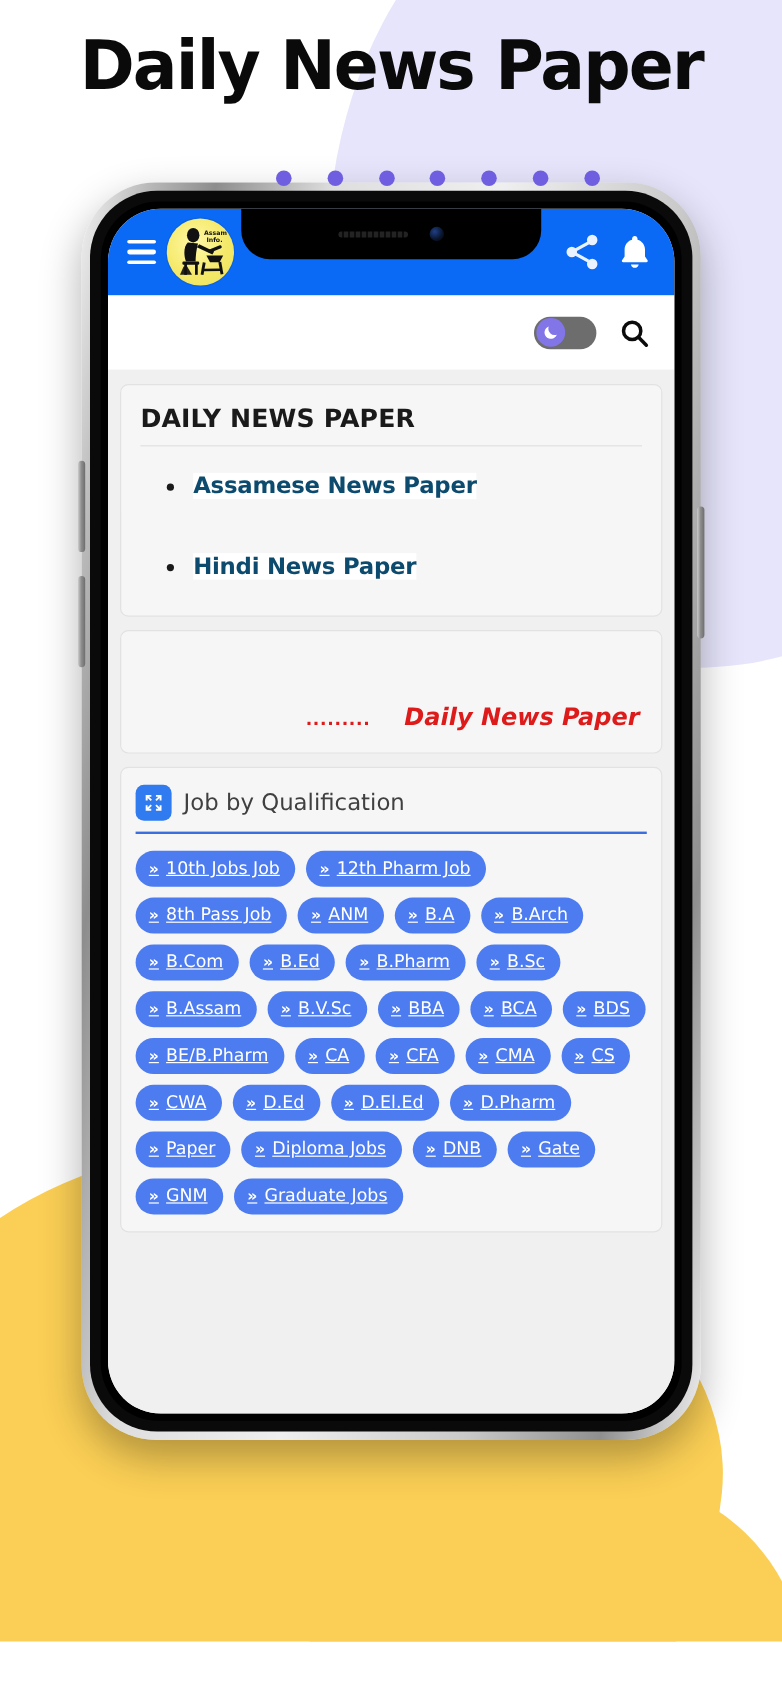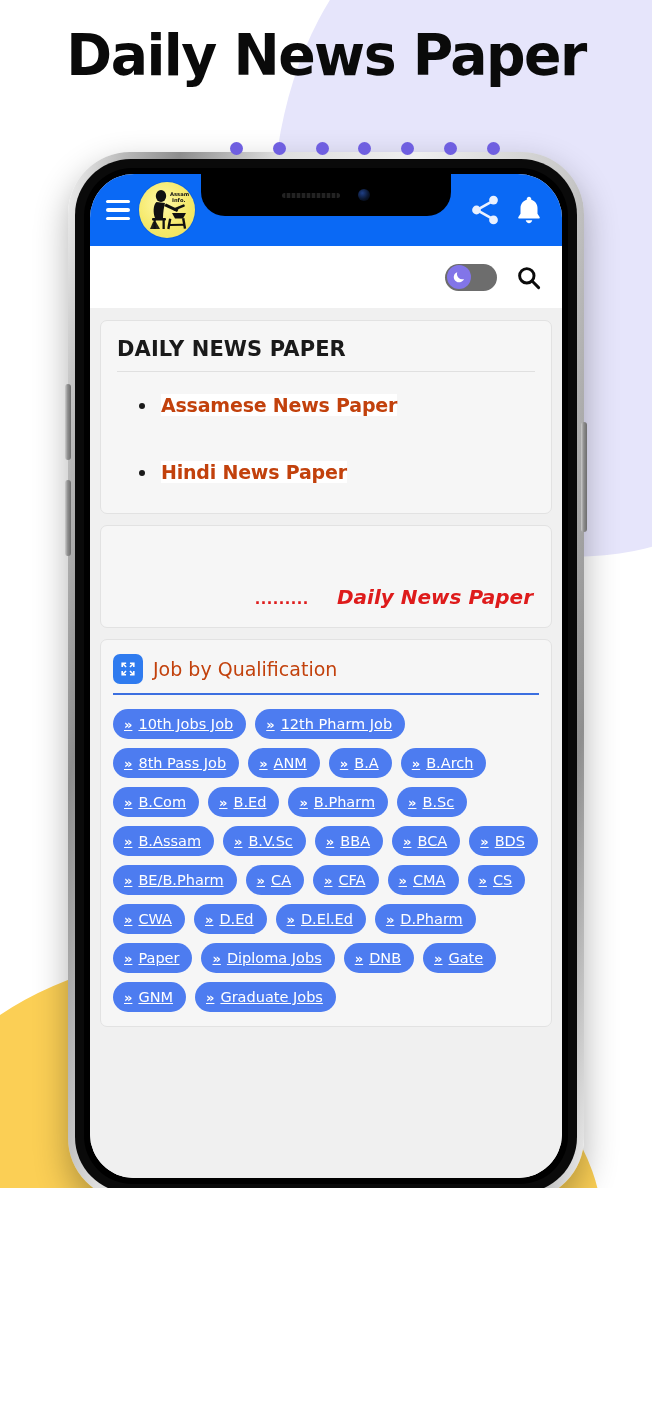--- a/index.html
+++ b/index.html
@@ -8,21 +8,21 @@
     width: 652px;
     height: 1412px;
     overflow: hidden;
     background: #ffffff;
     font-family: "Liberation Sans", sans-serif;
   }
 
   #root {
     position: relative;
     width: 652px;
-    height: 1188px;
+    height: 1368px;
     background: #ffffff;
     overflow: hidden;
   }
 
   
   .blob-lavender {
     position: absolute;
     top: -120px;
     left: 270px;
     width: 560px;
@@ -251,21 +251,21 @@
   .news-list li:last-child { margin-bottom: 4px; }
   .news-list li::before {
     content: "";
     position: absolute;
     left: 0; top: 9px;
     width: 6px; height: 6px;
     border-radius: 50%;
     background: #1a1a1a;
   }
   .news-link {
-    color: #c2410c;
+    color: #0c4a6e;
     font-weight: 700;
     font-size: 19px;
     text-decoration: none;
     background: #ffffff;
     font-family: "DejaVu Sans", sans-serif;
     letter-spacing: -0.2px;
   }
 
   
   .sig-card {
@@ -305,21 +305,21 @@
     margin-bottom: 14px;
   }
   .job-head-icon {
     width: 30px; height: 30px;
     border-radius: 7px;
     background: #2f7bef;
     display: flex; align-items: center; justify-content: center;
     flex: 0 0 auto;
   }
   .job-head-title {
-    color: #c2410c;
+    color: #404040;
     font-size: 19px;
     font-weight: 400;
     font-family: "DejaVu Sans", sans-serif;
   }
 
   .tag-wrap {
     display: flex;
     flex-wrap: wrap;
     gap: 9px;
   }

